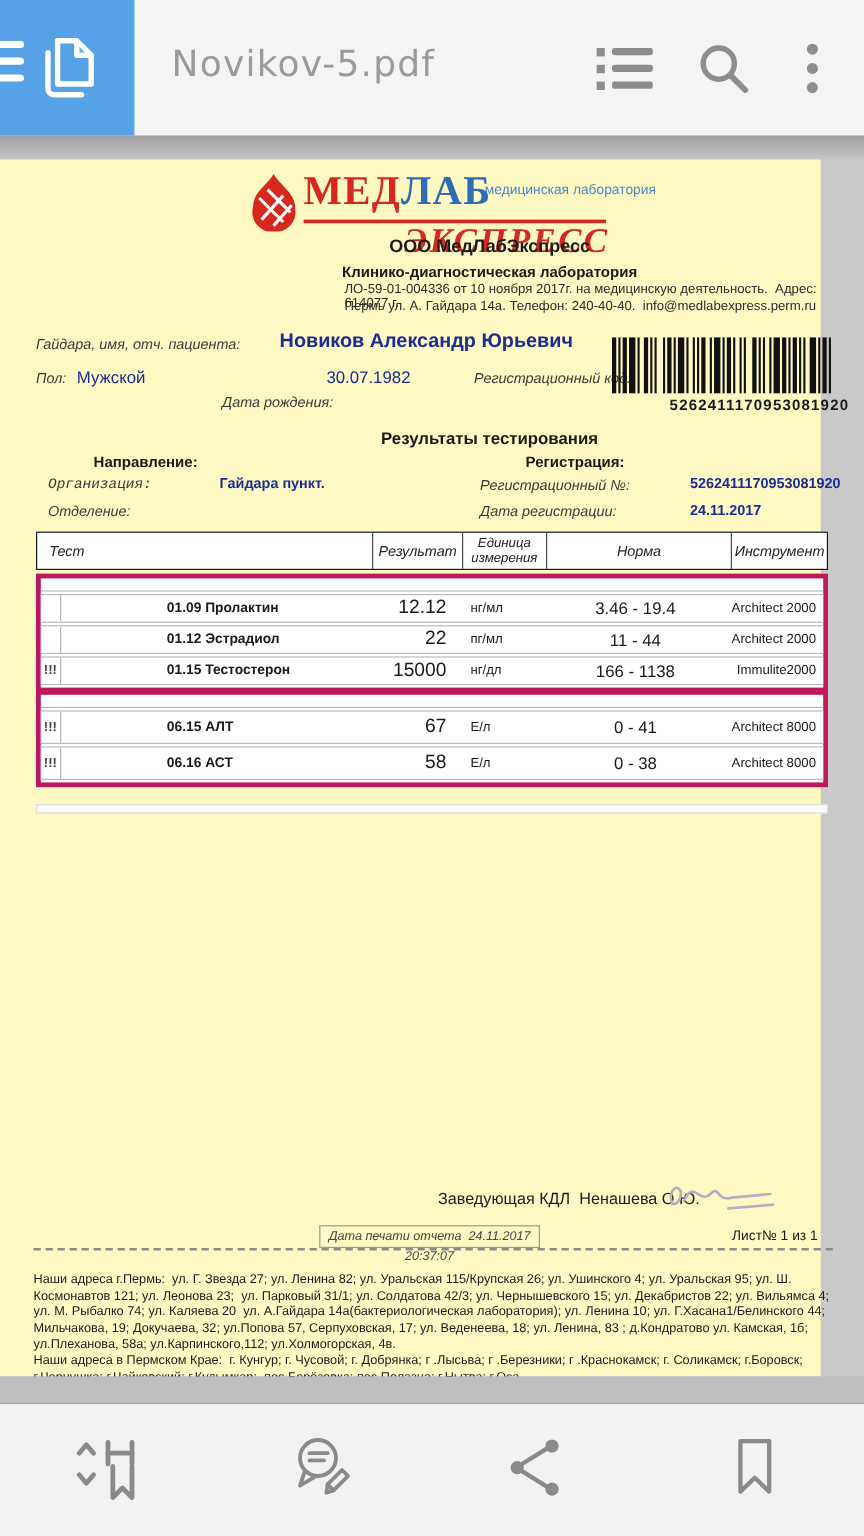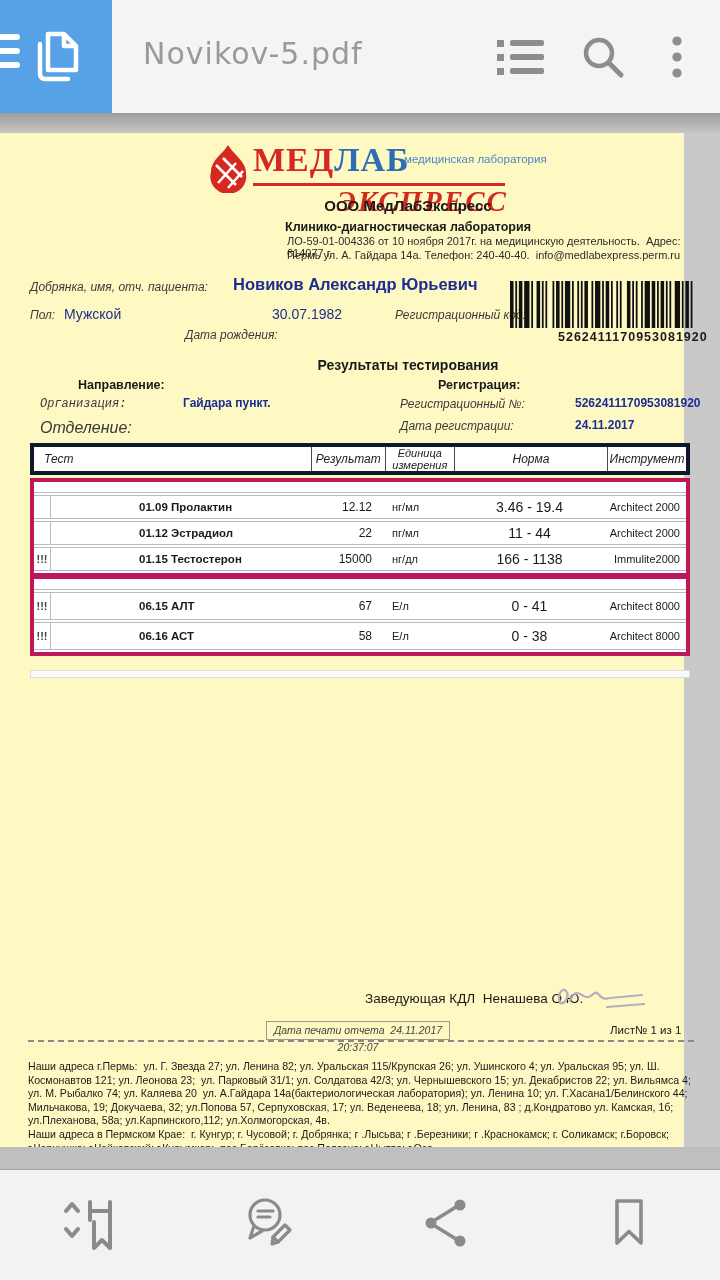--- a/index.html
+++ b/index.html
@@ -28,40 +28,40 @@
 
   
   .logo-med{font-family:"Liberation Serif",serif;font-weight:bold;font-size:34px;color:#d6281e;letter-spacing:1px;}
   .logo-lab{color:#2e6cb5;}
   .logo-tag{font-size:11.5px;color:#4a86c8;}
   .logo-line{background:#d6281e;height:3px;}
   .logo-express{font-family:"Liberation Serif",serif;font-weight:bold;font-style:italic;
                 font-size:29px;color:#d6281e;letter-spacing:2px;}
 
   
-  .thead{display:flex;width:660px;height:32px;border:4px solid #0f172a;font-style:italic;
+  .thead{display:flex;width:660px;height:32px;border:1px solid #0f172a;font-style:italic;
          font-size:12px;color:#222;background:#fff;}
   .thead .hc{border-right:1px solid #4a4a4a;display:flex;align-items:center;justify-content:center;
              text-align:center;line-height:12px;}
   .thead .hc:last-child{border-right:none;}
   .hc.h-test{width:281px;justify-content:flex-start;padding-left:10px;}
   .hc.h-res{width:75px;}
   .hc.h-unit{width:70px;font-size:11px;}
   .hc.h-norm{width:155px;}
   .hc.h-instr{width:79px;}
   .tgroup{width:660px;border:4px solid #be185d;background:#fff;}
   .tband{height:11px;border-bottom:1px solid #bbb;margin-bottom:2px;}
   .trow{display:flex;align-items:center;border-top:1px solid #bbb;border-bottom:1px solid #bbb;
         margin:2px 0;background:#fff;}
   .g1 .trow{height:24px;}
   .g2 .trow{height:28px;}
   .c-flag{width:17px;align-self:stretch;border-right:1px solid #bbb;display:flex;align-items:center;
           justify-content:center;font-size:11px;font-weight:bold;color:#444;}
   .c-name{flex:1;padding-left:88px;font-size:11.5px;font-weight:bold;}
-  .c-res{width:75px;text-align:right;padding-right:10px;font-size:12px;}
+  .c-res{width:75px;text-align:right;padding-right:10px;font-size:16px;}
   .c-unit{width:70px;padding-left:10px;font-size:11px;}
   .c-norm{width:155px;text-align:center;font-size:14px;}
   .c-instr{width:79px;text-align:right;padding-right:6px;font-size:11px;}
 
   .addr{font-size:10.6px;line-height:13.5px;color:#1a1a1a;margin-top:16px;}
 
   
   .botbar{left:0;top:1170px;width:720px;height:110px;background:#f2f2f4;}
 </style>
 </head>
@@ -121,21 +121,21 @@
     <div class="abs logo-med" style="left:253px;top:8px;"><span>МЕД</span><span class="logo-lab">ЛАБ</span></div>
     <div class="abs logo-tag" style="left:404px;top:20px;">медицинская лаборатория</div>
     <div class="abs logo-line" style="left:253px;top:50px;width:252px;"></div>
     <div class="abs logo-express" style="left:337px;top:52px;">ЭКСПРЕСС</div>
 
     <div class="abs center b" style="top:64px;font-size:15px;">ООО МедЛабЭкспресс</div>
     <div class="abs center b" style="top:87px;font-size:12.5px;">Клинико-диагностическая лаборатория</div>
     <div class="abs" style="left:287px;top:102px;font-size:11px;color:#2b2b2b;">ЛО-59-01-004336 от 10 ноября 2017г. на медицинскую деятельность. &nbsp;Адрес: 614077 г.</div>
     <div class="abs" style="left:287px;top:116px;font-size:11px;color:#2b2b2b;">Пермь ул. А. Гайдара 14а. Телефон: 240-40-40. &nbsp;info@medlabexpress.perm.ru</div>
 
-    <div class="abs it" style="left:30px;top:147px;font-size:12px;">Добрянка, имя, отч. пациента:</div>
+    <div class="abs it" style="left:30px;top:147px;font-size:12px;">Гайдара, имя, отч. пациента:</div>
     <div class="abs navy b" style="left:185px;top:142px;font-size:16.5px;">Новиков Александр Юрьевич</div>
     <div class="abs it" style="left:30px;top:175px;font-size:12px;">Пол:</div>
     <div class="abs navy" style="left:64px;top:173px;font-size:14px;">Мужской</div>
     <div class="abs it" style="left:185px;top:175px;font-size:12px;margin-top:20px;">Дата рождения:</div>
     <div class="abs navy" style="left:272px;top:173px;font-size:14px;">30.07.1982</div>
     <div class="abs it" style="left:395px;top:175px;font-size:12px;">Регистрационный код:</div>
 
     <div class="abs" style="left:510px;top:148px;width:186px;">
       <svg id="barcode-svg" width="186" height="47">
           <rect x="0" y="0" width="3.5428571428571427" height="47" fill="#111"></rect>
@@ -177,21 +177,21 @@
           <rect x="180.68571428571428" y="0" width="1.7714285714285714" height="47" fill="#111"></rect>
         </svg>
       <div class="b" style="text-align:right;font-size:12.5px;letter-spacing:1px;margin-top:-2px;">5262411170953081920</div>
     </div>
 
     <div class="abs center b" style="top:224px;font-size:14px;">Результаты тестирования</div>
 
     <div class="abs b" style="left:30px;top:245px;font-size:12.5px;">Направление:</div>
     <div class="abs it" style="left:40px;top:264px;font-size:12px;font-family:Liberation Mono, monospace;">Организация:</div>
     <div class="abs navy b" style="left:135px;top:263px;font-size:12px;">Гайдара пункт.</div>
-    <div class="abs it" style="left:40px;top:286px;font-size:16px;">Отделение:</div>
+    <div class="abs it" style="left:40px;top:286px;font-size:12px;">Отделение:</div>
     <div class="abs it" style="left:40px;top:308px;font-size:12px;">Врач:</div>
 
     <div class="abs b" style="left:390px;top:245px;font-size:12.5px;">Регистрация:</div>
     <div class="abs it" style="left:400px;top:264px;font-size:12px;">Регистрационный №:</div>
     <div class="abs navy b" style="left:527px;top:263px;font-size:12px;">5262411170953081920</div>
     <div class="abs it" style="left:400px;top:286px;font-size:12px;">Дата регистрации:</div>
     <div class="abs navy b" style="left:527px;top:285px;font-size:12px;">24.11.2017</div>
 
     <div class="abs thead" style="left:30px;top:310px;">
       <div class="hc h-test">Тест</div>

